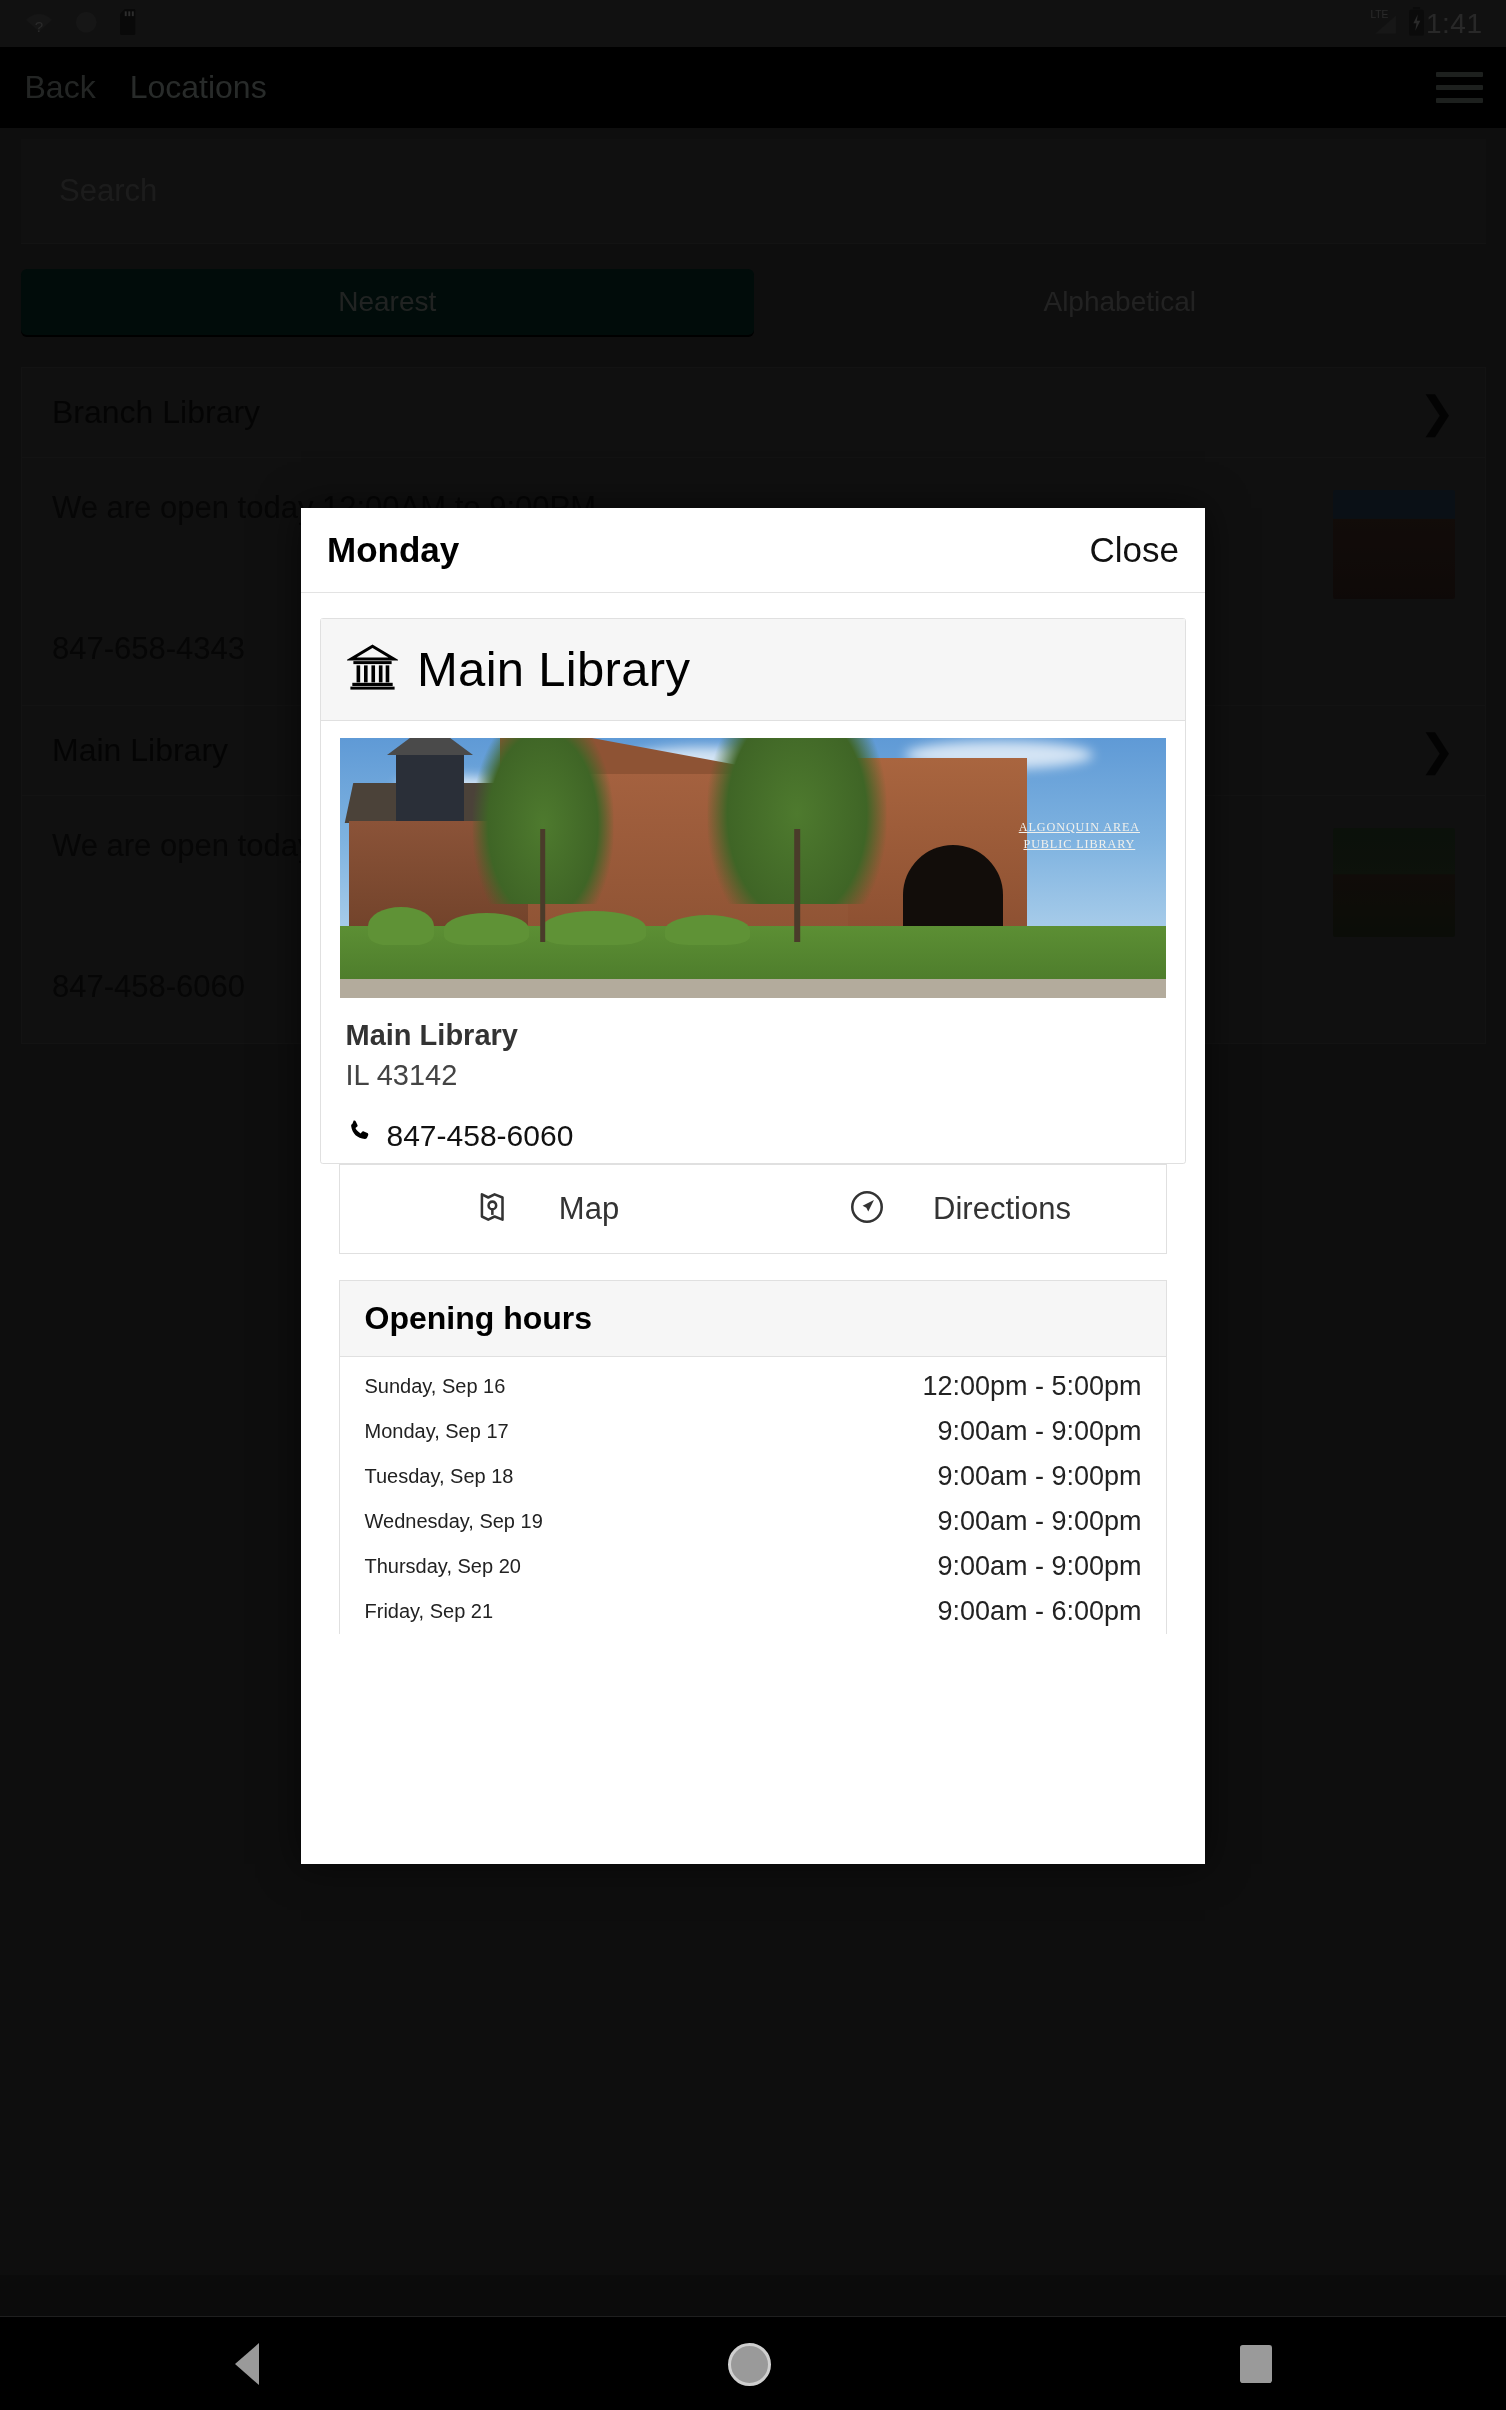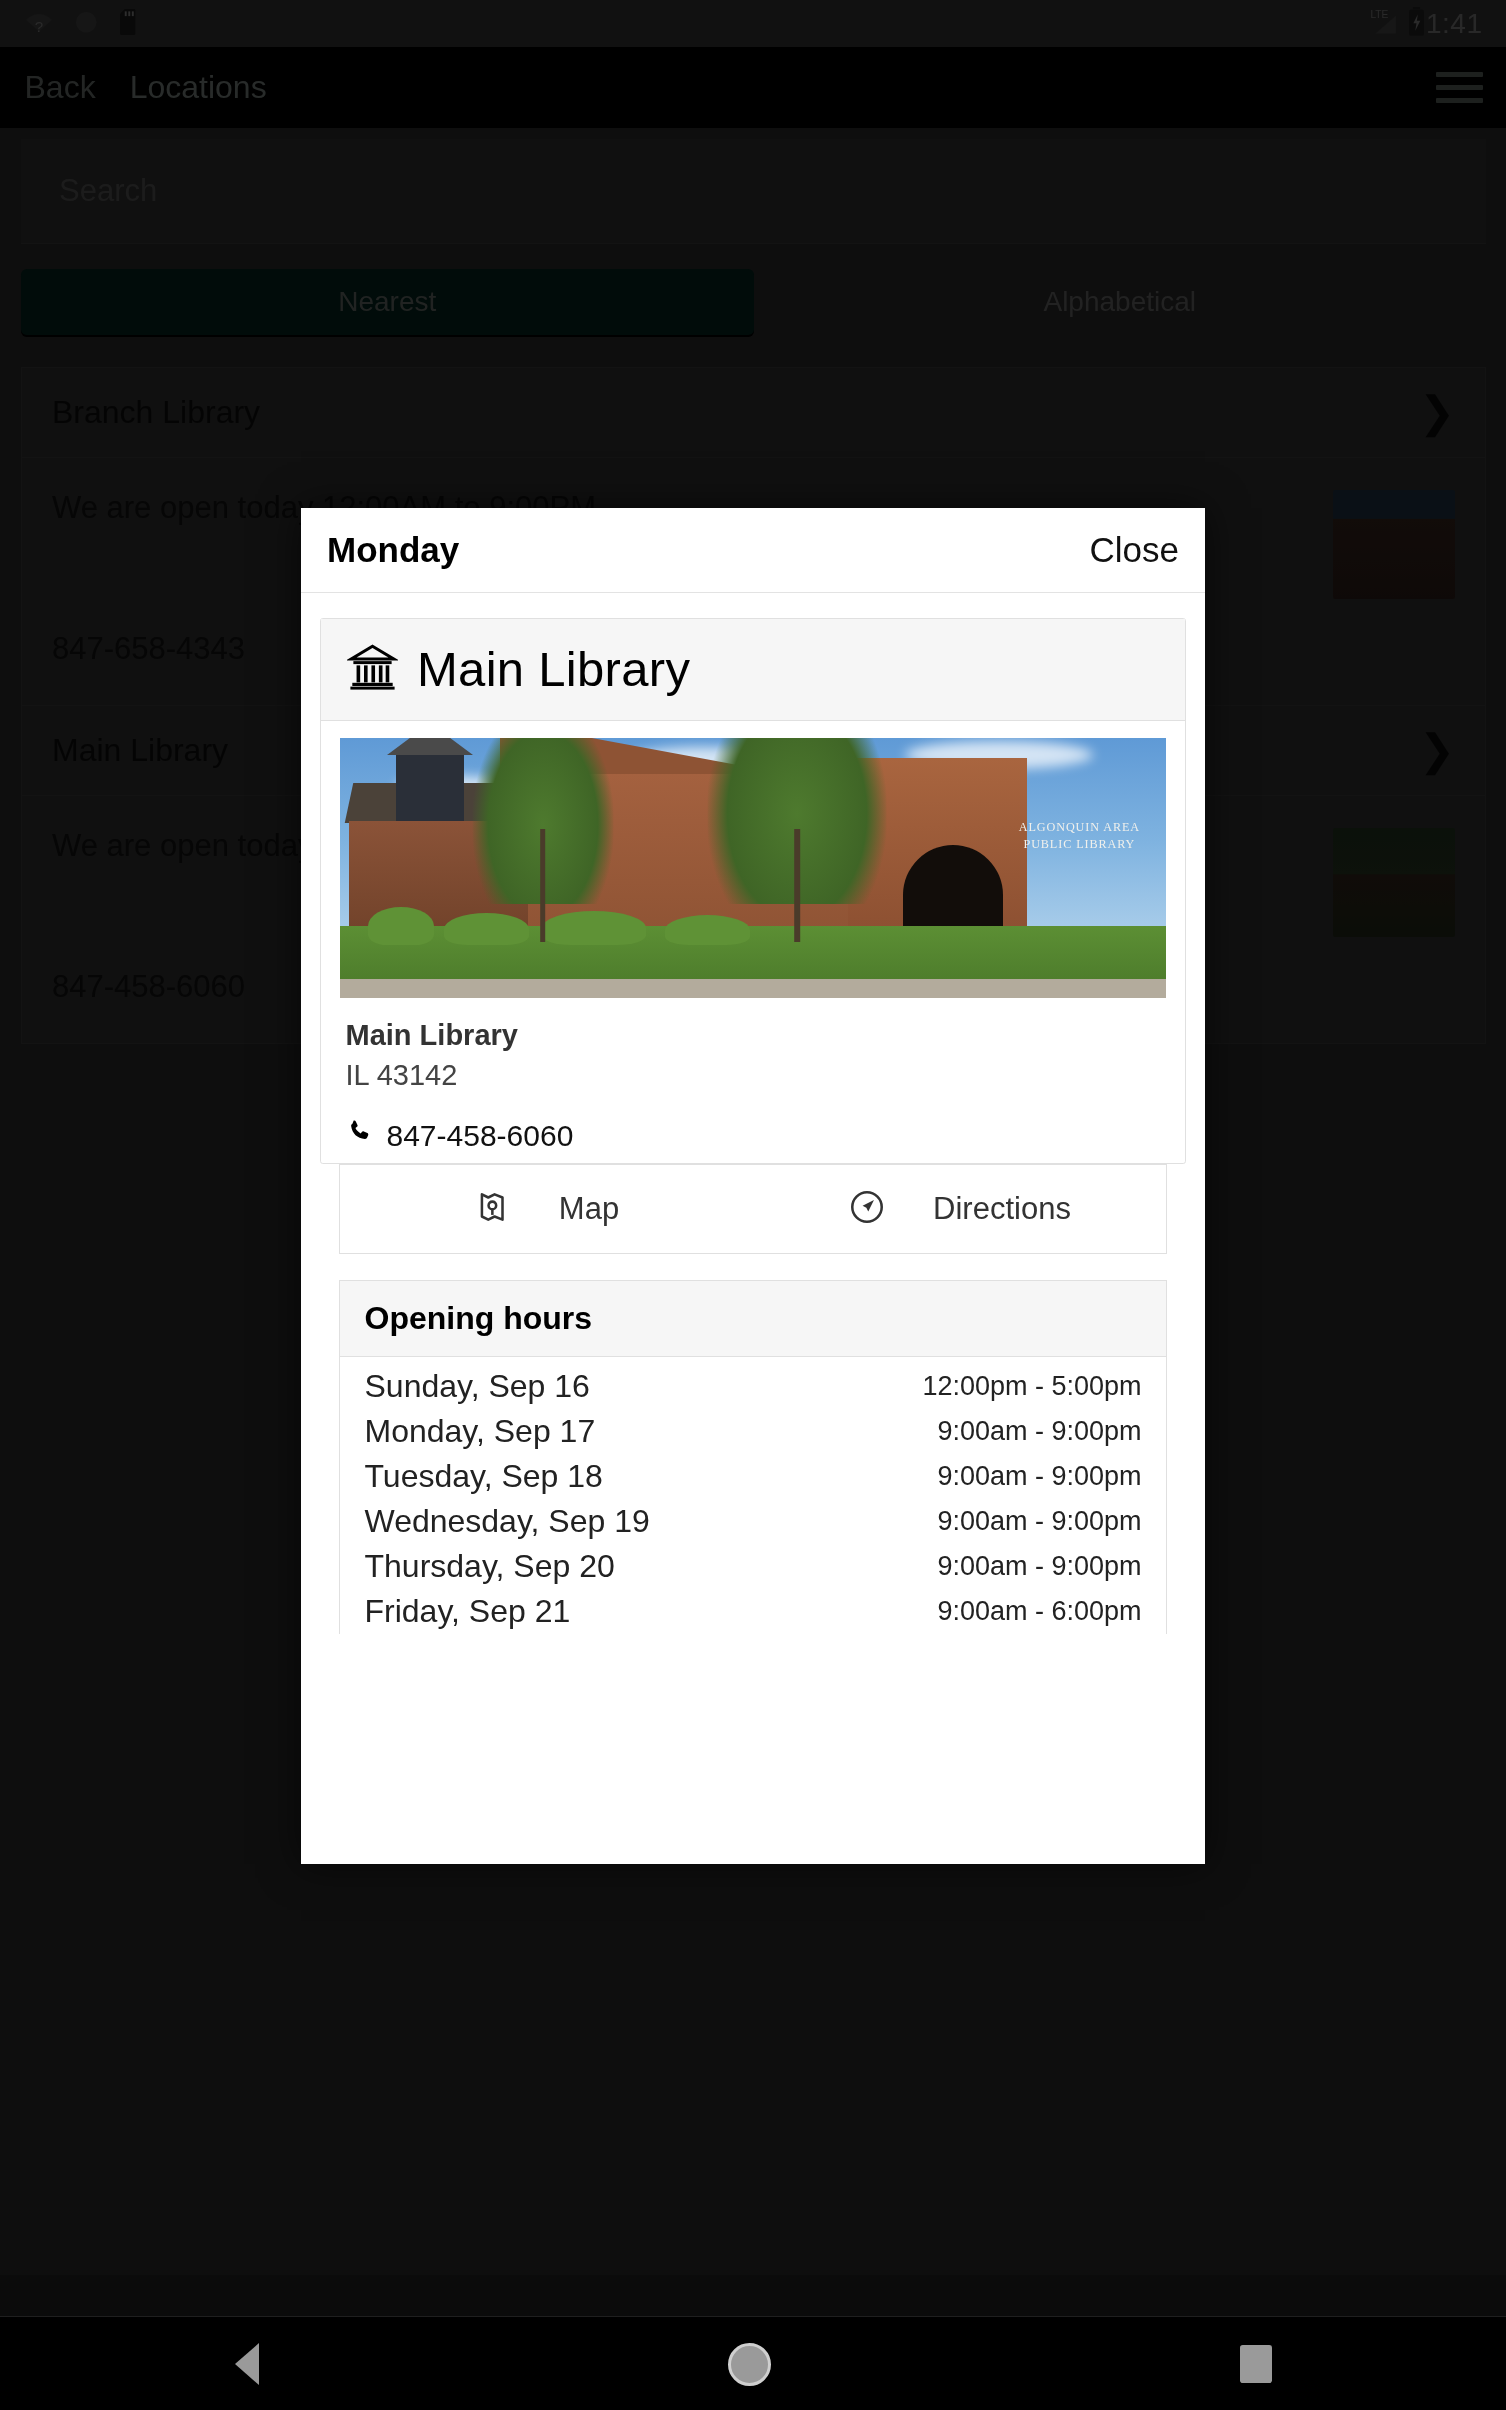--- a/index.html
+++ b/index.html
@@ -137,42 +137,42 @@
   }
   .lawn{ position:absolute; left:0; right:0; bottom:17px; height:55px; background:linear-gradient(#5c8f34,#4e7d2c); }
   .walk{ position:absolute; left:0; right:0; bottom:0; height:19px; background:#b3ab9c; }
   .hedge{ position:absolute; bottom:53px; border-radius:50% 50% 28% 28%; background:#5f9236; }
   .tree{ position:absolute; bottom:56px; }
   .tree .trunk{ position:absolute; bottom:0; left:50%; width:5.6px; height:113px; background:#4a3b2a; transform:translateX(-50%); }
   .tree .foliage{ position:absolute; bottom:38px; left:50%; transform:translateX(-50%); width:141px; height:198px;
     background:radial-gradient(ellipse at 50% 60%, #4e7a2e 0%, #3f6526 55%, rgba(63,101,38,0) 72%); }
   .signtxt{
     position:absolute; right:26px; top:81px; color:#f0f0ec; font-size:12.2px; line-height:1.45;
-    font-family:"Liberation Serif", serif; letter-spacing:0.9px; text-align:center;
+    font-family:"Liberation Serif", serif; letter-spacing:0.9px; text-align:center;text-decoration:underline;
   }
 
   .addr{ padding:21px 24.5px 9.4px 24.5px; }
   .addr-name{ font-size:29px; font-weight:bold; color:#333; }
   .addr-line{ font-size:29px; color:#444; margin-top:7.5px; }
   .addr-phone{ display:flex; align-items:center; gap:13px; margin-top:26px; font-size:30px; color:#111; }
 
   .actions{
     margin:0 19px; border-top:0.9px solid #e0e0e0; border-bottom:0.9px solid #e0e0e0;
     border-left:0.9px solid #e0e0e0; border-right:0.9px solid #e0e0e0;
     height:90px; display:flex; align-items:center; background:#fff;
   }
   .action{ flex:1; display:flex; align-items:center; justify-content:center; gap:17px; }
   .action-lbl{ font-size:31px; color:#333;margin-left:30px; }
 
   .hours{ margin:26px 19px 0 19px; border:0.9px solid #e0e0e0; border-bottom:none; }
   .hours-head{ background:#f6f6f6; border-bottom:0.9px solid #e0e0e0; padding:19px 24.5px; }
   .hours-title{ font-size:32px; font-weight:bold; color:#000; }
   .hours-rows{ padding:7.5px 24.5px 0 24.5px; }
   .hrow{ display:flex; align-items:center; height:45px; }
-  .hday{ font-size:32px; color:#222; }
+  .hday{ font-size:20px; color:#222; }
   .htime{ margin-left:auto; font-size:27px; color:#222; }
 
   
   .navbar{
     position:absolute; left:0; bottom:0; width:1507px; height:94px;
     background:#000; display:flex; align-items:center; justify-content:space-around;
   }
   .nav-back{ width:0;height:0;border-top:21px solid transparent;border-bottom:21px solid transparent;border-right:24.5px solid #9a9a9a; }
   .nav-home{ width:43px;height:43px;border-radius:50%;border:3.8px solid #cfcfcf;background:#9a9a9a; }
   .nav-recent{ width:32px;height:38px;background:#9a9a9a;border-radius:2.8px; }

